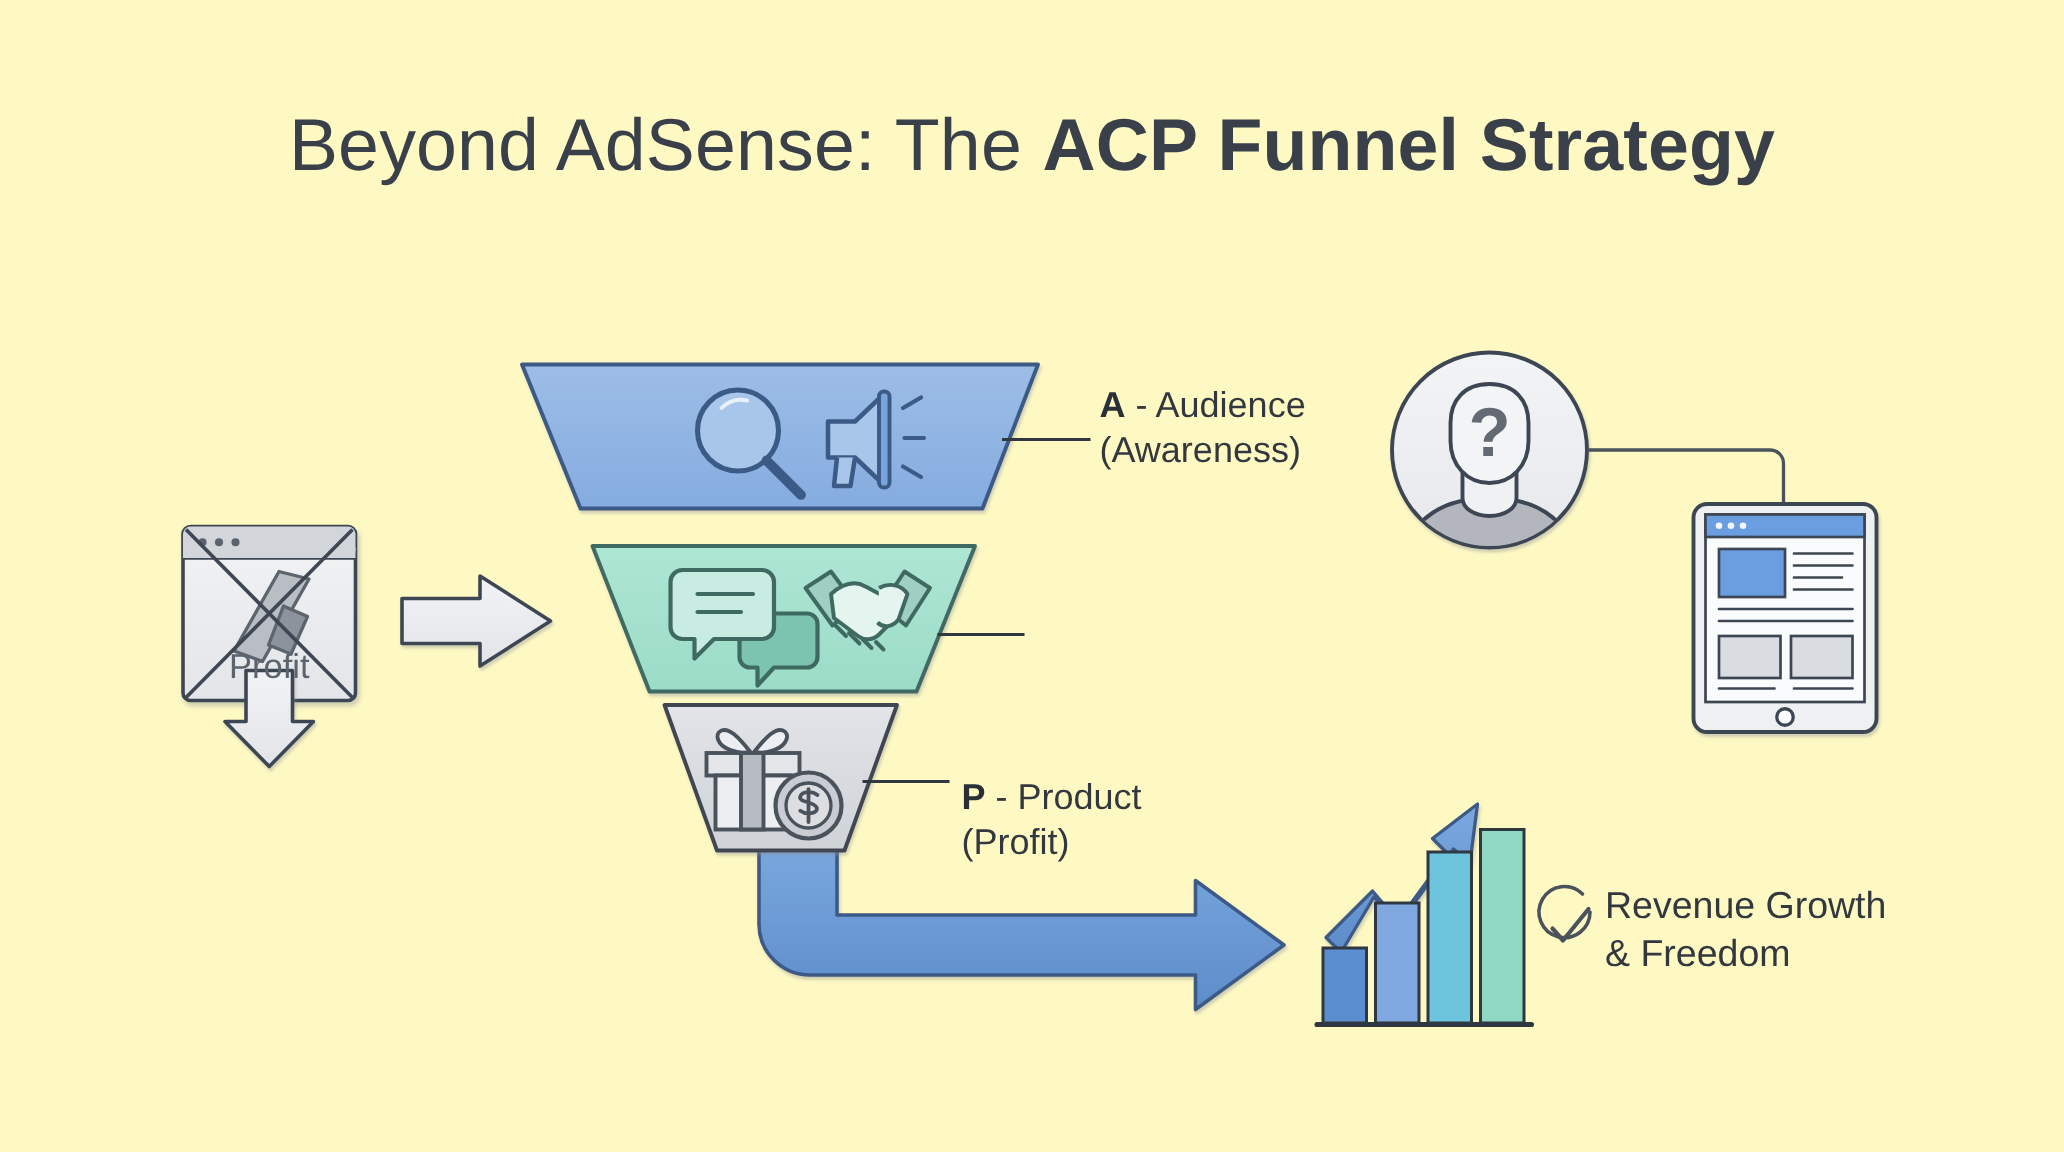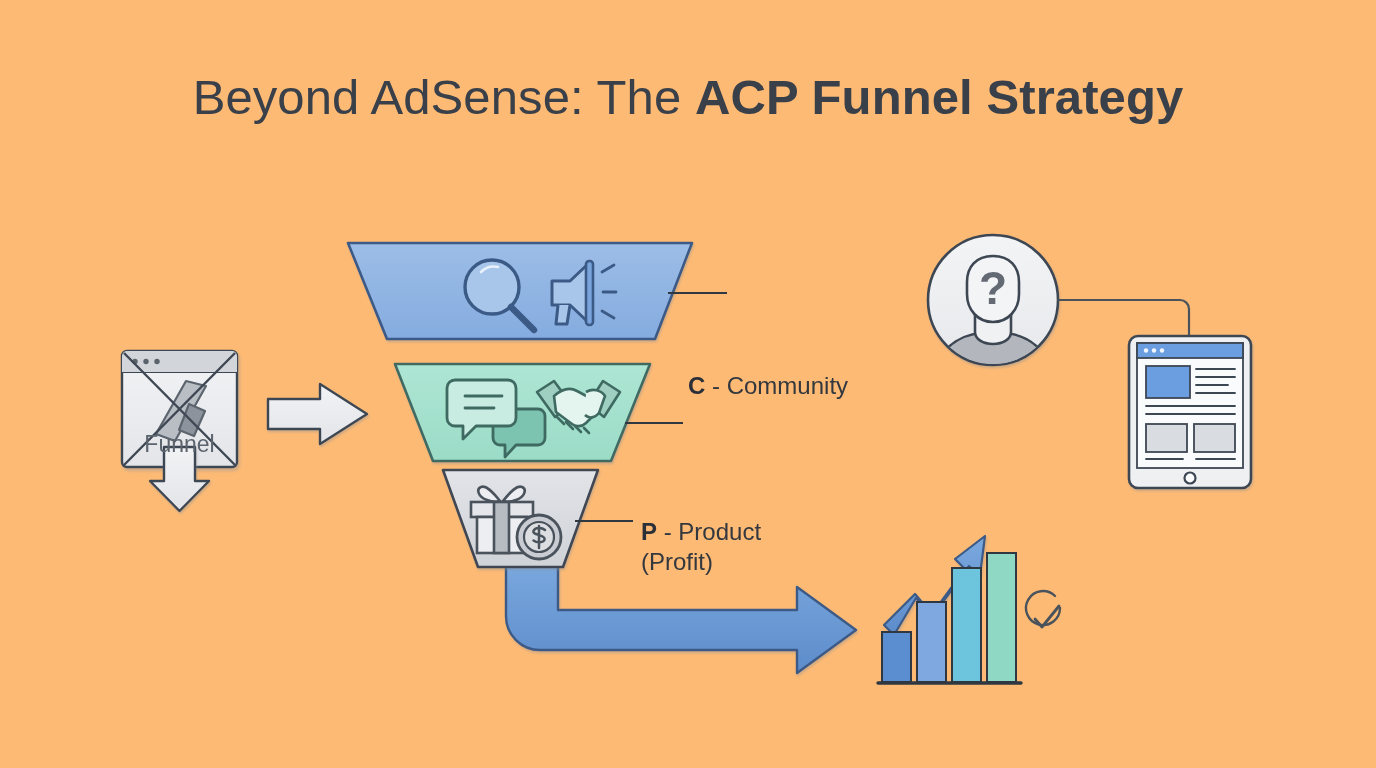--- a/index.html
+++ b/index.html
@@ -4,21 +4,21 @@
 <style>
   html, body {
     margin: 0;
     padding: 0;
     background: #ffffff;
   }
   #canvas {
     position: relative;
     width: 1376px;
     height: 768px;
-    background: #fdba74;
+    background: #fef9c3;
     font-family: "Liberation Sans", sans-serif;
     overflow: hidden;
   }
   #title-block {
     position: absolute;
     left: 0;
     top: 68px;
     width: 1376px;
     text-align: center;
     color: #3a4049;
@@ -246,28 +246,33 @@
       <rect x="987" y="553" width="29" height="129" fill="#8fd9c4" stroke="#2f3740" stroke-width="2"></rect>
       <path d="M878 683 H1021" stroke="#2f3740" stroke-width="3.4" stroke-linecap="round"></path>
     </g>
 
     <g>
       <path d="M1060 608 a17 17 0 1 1 -5 -12" fill="none" stroke="#4a525c" stroke-width="2.4" stroke-linecap="round"></path>
       <path d="M1035 619 l7 8 l17 -21" fill="none" stroke="#4a525c" stroke-width="2.8" stroke-linecap="round" stroke-linejoin="round"></path>
     </g>
   </svg>
 
-  <div id="adsense-text">Funnel</div>
-
+  <div id="adsense-text">Profit</div>
+
+  <div class="lbl" id="label-a">
+    <div><b>A</b> <span>- <span>Audience</span></span></div>
+    <div>(Awareness)</div>
+  </div>
 
   <div class="lbl" id="label-c">
-    <div><b>C</b> <span>- <span>Community</span></span></div>
   </div>
 
   <div class="lbl" id="label-p">
     <div><b>P</b> <span>- <span>Product</span></span></div>
     <div>(Profit)</div>
   </div>
 
   <div id="label-revenue">
+    <div>Revenue Growth</div>
+    <div>&amp; Freedom</div>
   </div>
 
 </div>
 
 </body></html>

